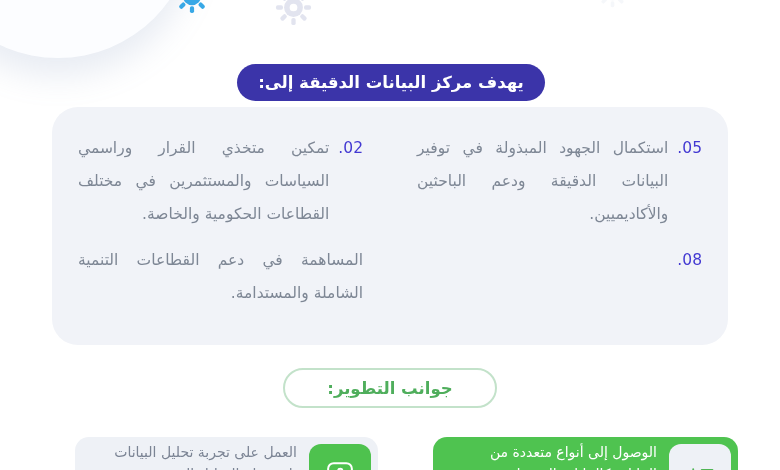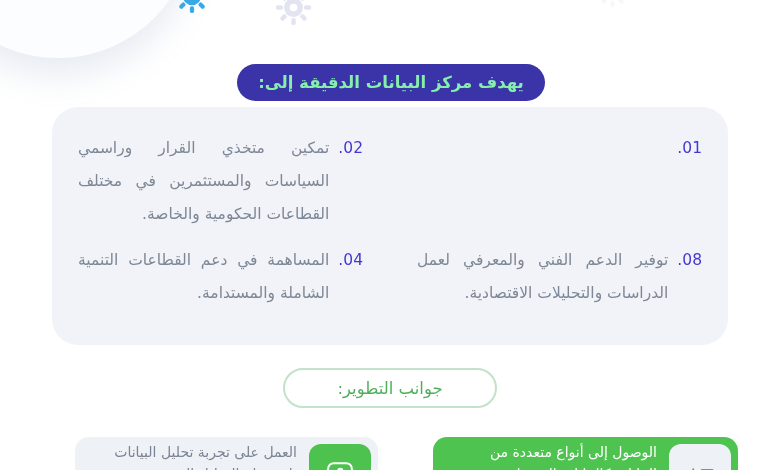--- a/index.html
+++ b/index.html
@@ -11,37 +11,37 @@
   .big-circle { position:absolute; left:-78px; top:-214px; width:272px; height:272px;
     border-radius:50%; background:#fcfdff;
     box-shadow:0 18px 32px rgba(125,148,190,0.18); }
   .gear { position:absolute; }
   .gear-blue  { left:174px; top:-22px; width:36px; height:36px; }
   .gear-gray  { left:275px; top:-11px; width:37px; height:37px; }
   .gear-faint { left:597px; top:-23px; width:31px; height:31px; opacity:.55; }
 
   
   .banner { position:absolute; left:237px; top:64px; width:308px; height:37px;
-    background:#3b34a9; border-radius:19px; color:#86efac; font-weight:bold;
+    background:#3b34a9; border-radius:19px; color:#ffffff; font-weight:bold;
     font-size:16.5px; display:flex; align-items:center; justify-content:center;
     direction:rtl; letter-spacing:0; }
 
   
   .goals-card { position:absolute; left:52px; top:107px; width:676px; height:238px;
     background:#f1f3f8; border-radius:26px; }
   .goals-grid { display:grid; grid-template-columns:1fr 1fr; column-gap:54px; row-gap:13px;
     padding:25px 26px 0 26px; direction:rtl; }
   .goal-item { display:flex; gap:9px; font-size:15.5px; line-height:33px; color:#7e8795; }
   .goal-number { color:#4339d2; font-weight:normal; white-space:nowrap; }
   .goal-text { text-align:justify; text-align-last:right; }
 
   
   .dev-pill { position:absolute; left:283px; top:368px; width:214px; height:40px;
     background:#ffffff; border:2px solid #c3e2ca; border-radius:21px;
-    color:#4fae5c; font-weight:normal; font-size:16.5px;
+    color:#4fae5c; font-weight:bold; font-size:16.5px;
     display:flex; align-items:center; justify-content:center; direction:rtl; }
 
   
   .dev-card { position:absolute; top:437px; height:76px; border-radius:14px;
     display:flex; direction:rtl; align-items:center; padding:7px; }
   .dev-card .chip { width:62px; height:62px; border-radius:12px; flex:0 0 62px;
     display:flex; align-items:center; justify-content:center; }
   .dev-card .card-text { flex:1; padding:0 12px; font-size:14px; line-height:1.55;
     text-align:right; }
   .card-green { left:433px; width:305px; background:#4fc350; }
@@ -84,32 +84,31 @@
       <use href="#gear-shape" fill="#eef1f6"></use>
     </svg>
 
   <div class="banner">
     <span>يهدف مركز البيانات الدقيقة إلى:</span>
   </div>
 
   <div class="goals-card">
     <div class="goals-grid">
       <div class="goal-item">
-        <span class="goal-number">01.</span>
+        <span class="goal-number">05.</span>
+        <span class="goal-text">استكمال الجهود المبذولة في توفير البيانات الدقيقة ودعم الباحثين والأكاديميين.</span>
       </div>
       <div class="goal-item">
         <span class="goal-number">02.</span>
         <span class="goal-text">تمكين متخذي القرار وراسمي السياسات والمستثمرين في مختلف القطاعات الحكومية والخاصة.</span>
       </div>
       <div class="goal-item">
         <span class="goal-number">08.</span>
-        <span class="goal-text">توفير الدعم الفني والمعرفي لعمل الدراسات والتحليلات الاقتصادية.</span>
       </div>
       <div class="goal-item">
-        <span class="goal-number">04.</span>
         <span class="goal-text">المساهمة في دعم القطاعات التنمية الشاملة والمستدامة.</span>
       </div>
     </div>
   </div>
 
   <div class="dev-pill">
     <span>جوانب التطوير:</span>
   </div>
 
   <div class="dev-card card-green">

